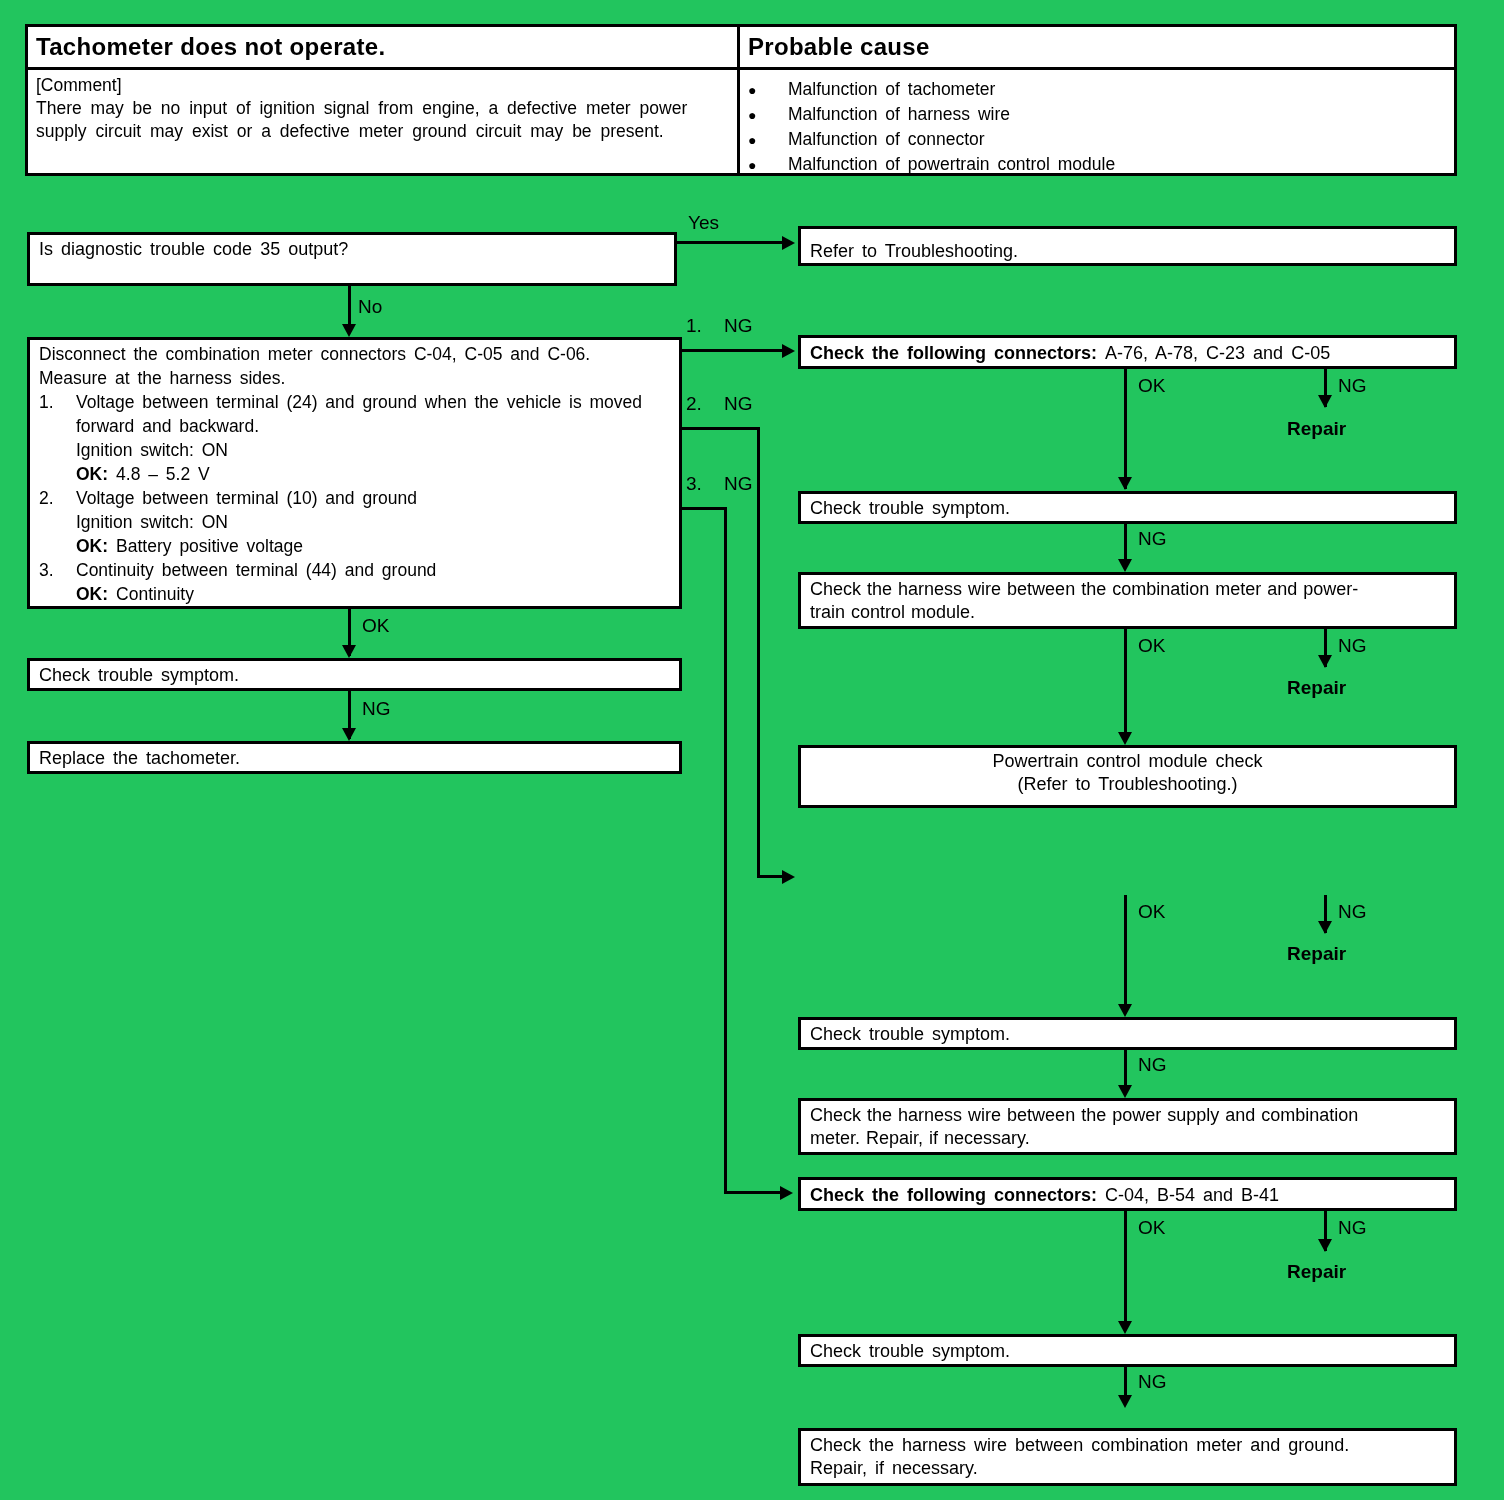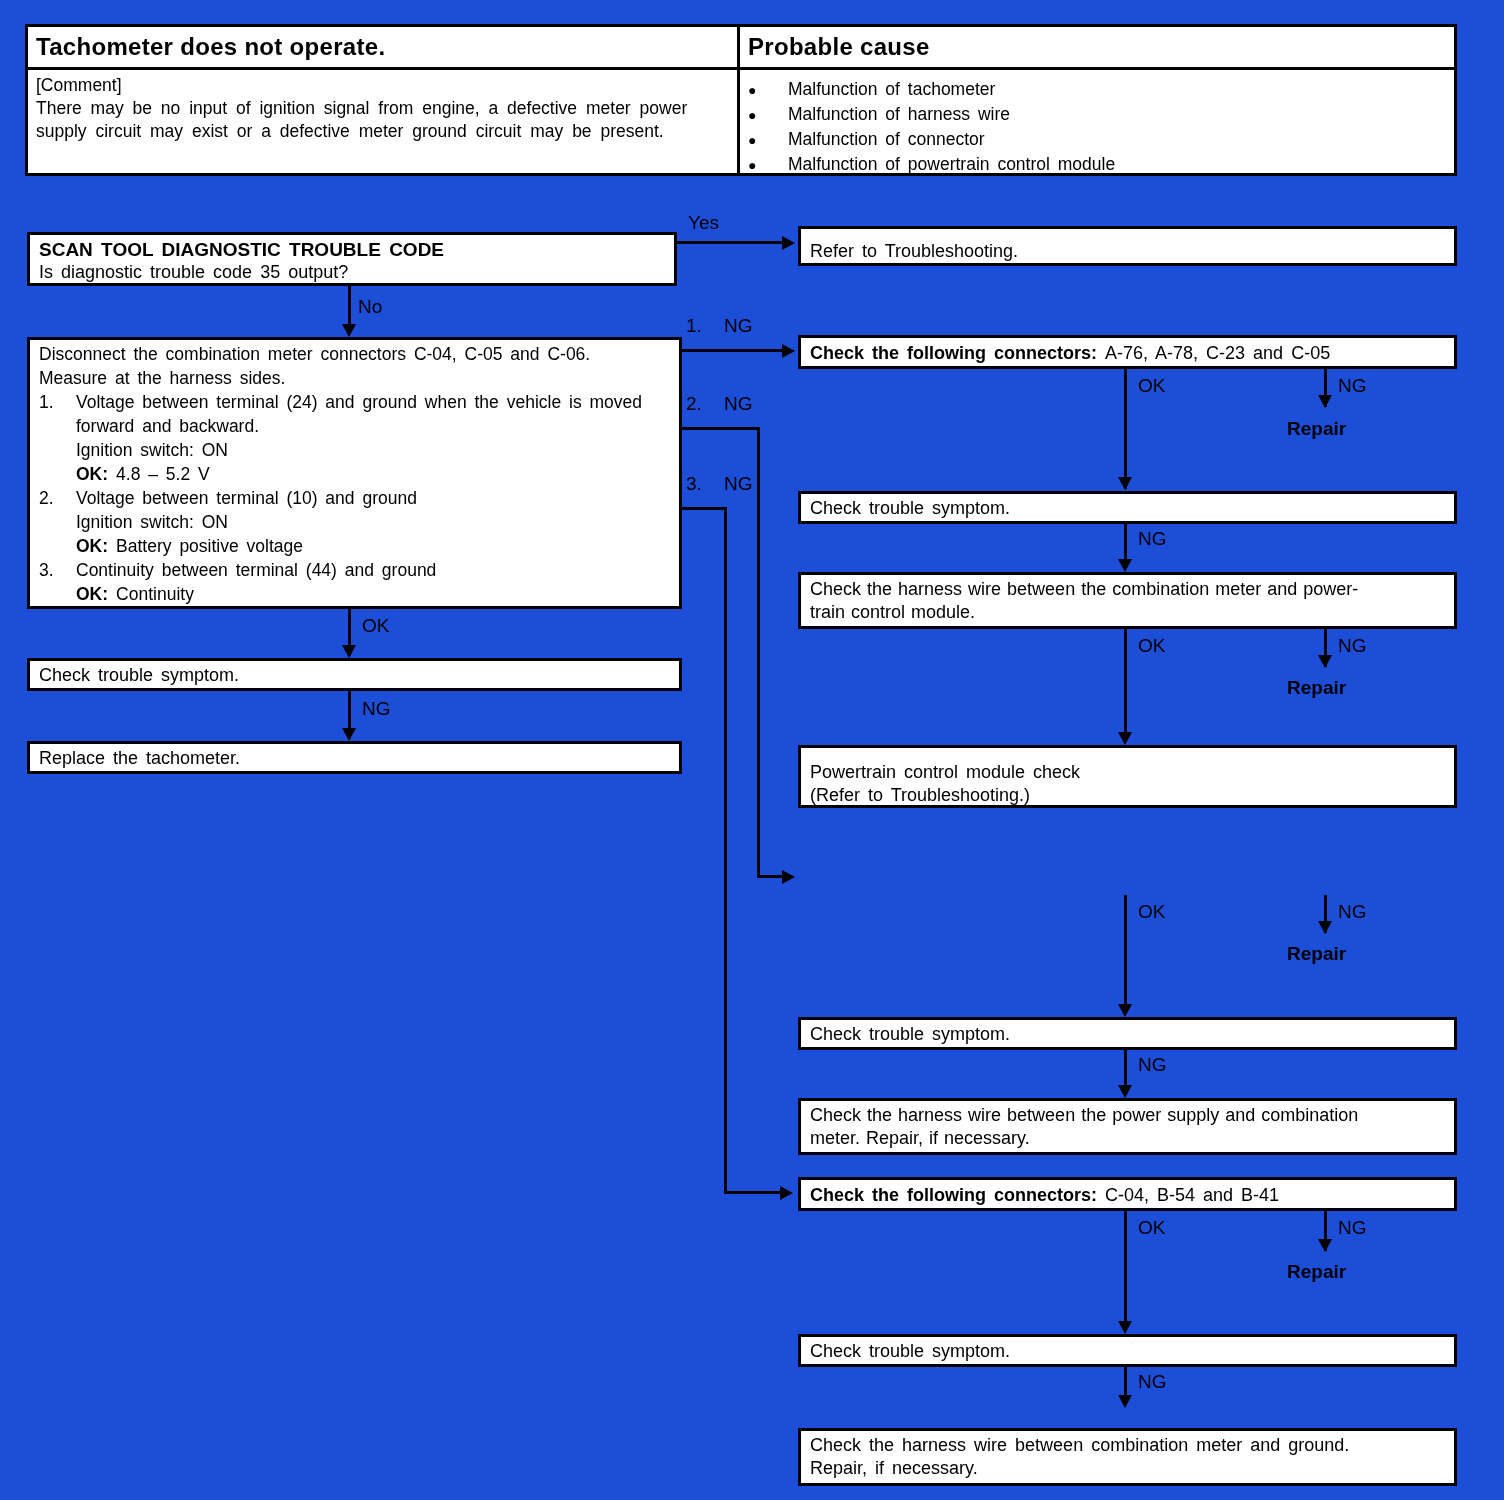--- a/index.html
+++ b/index.html
@@ -1,16 +1,16 @@
 <!DOCTYPE html>
 <html><head>
 <meta charset="utf-8">
 <style>
   html,body{margin:0;padding:0;background:#fff;}
-  .page{position:relative;width:1504px;height:1500px;background:#1d4ed8;overflow:hidden;
+  .page{position:relative;width:1504px;height:1500px;background:#22c55e;overflow:hidden;
         font-family:"Liberation Sans",sans-serif;color:#000;}
   
   .hdr{position:absolute;left:25px;top:24px;width:1432px;height:152px;border:3px solid #000;box-sizing:border-box;background:#fff;}
   .hdr-divider{position:absolute;left:709px;top:0;width:3px;height:100%;background:#000;}
   .hdr-rowline{position:absolute;left:0;top:40px;width:100%;height:3px;background:#000;}
   .hdr-title{position:absolute;top:6px;font-size:24px;font-weight:700;letter-spacing:.3px;white-space:nowrap;}
   .hdr-body{position:absolute;font-size:17.5px;line-height:23px;word-spacing:4px;}
   .cause-row{display:flex;line-height:24px;font-size:17.5px;word-spacing:3px;}
   .cause-bullet{width:40px;flex:none;text-align:left;font-size:14px;padding-top:1px;}
   
@@ -59,21 +59,20 @@
         <span>Malfunction of connector</span>
       </div>
       <div class="cause-row">
         <span class="cause-bullet">●</span>
         <span>Malfunction of powertrain control module</span>
       </div>
     </div>
   </div>
 
   <div class="box" style="left:27px;top:232px;width:650px;height:54px;">
-    <div class="b" style="font-size:19px;">SCAN TOOL DIAGNOSTIC TROUBLE CODE</div>
     <div>Is diagnostic trouble code 35 output?</div>
   </div>
 
   <div class="box m-box" style="left:27px;top:337px;width:655px;height:272px;">
     <div>Disconnect the combination meter connectors C-04, C-05 and C-06.</div>
     <div>Measure at the harness sides.</div>
     <div class="m-item">
       <span class="m-num">1.</span>
       <div class="m-body">
         <div>Voltage between terminal (24) and ground when the vehicle is moved forward and backward.</div>
@@ -116,21 +115,21 @@
 
   <div class="box" style="left:798px;top:491px;width:659px;height:33px;">
     <span>Check trouble symptom.</span>
   </div>
 
   <div class="box" style="left:798px;top:572px;width:659px;height:57px;word-spacing:1px;">
     <div>Check the harness wire between the combination meter and power-</div>
     <div>train control module.</div>
   </div>
 
-  <div class="box" style="left:798px;top:745px;width:659px;height:63px;padding-top:13px;">
+  <div class="box" style="left:798px;top:745px;width:659px;height:63px;padding-top:2px;text-align:center;">
     <div>Powertrain control module check</div>
     <div>(Refer to Troubleshooting.)</div>
   </div>
 
 
   <div class="box" style="left:798px;top:1017px;width:659px;height:33px;">
     <span>Check trouble symptom.</span>
   </div>
 
   <div class="box" style="left:798px;top:1098px;width:659px;height:57px;word-spacing:1px;">

